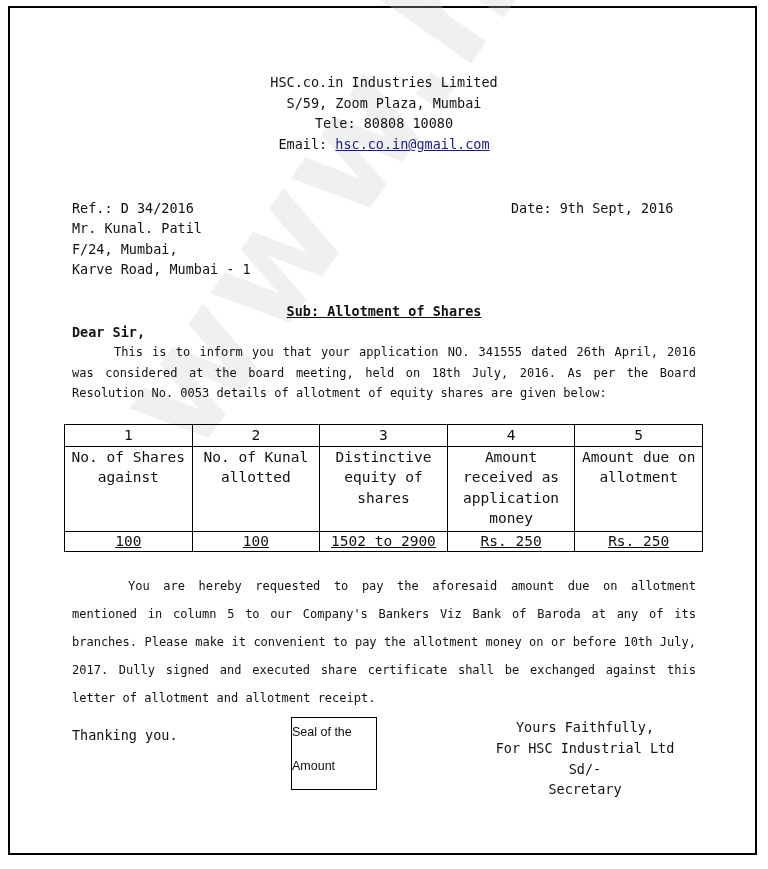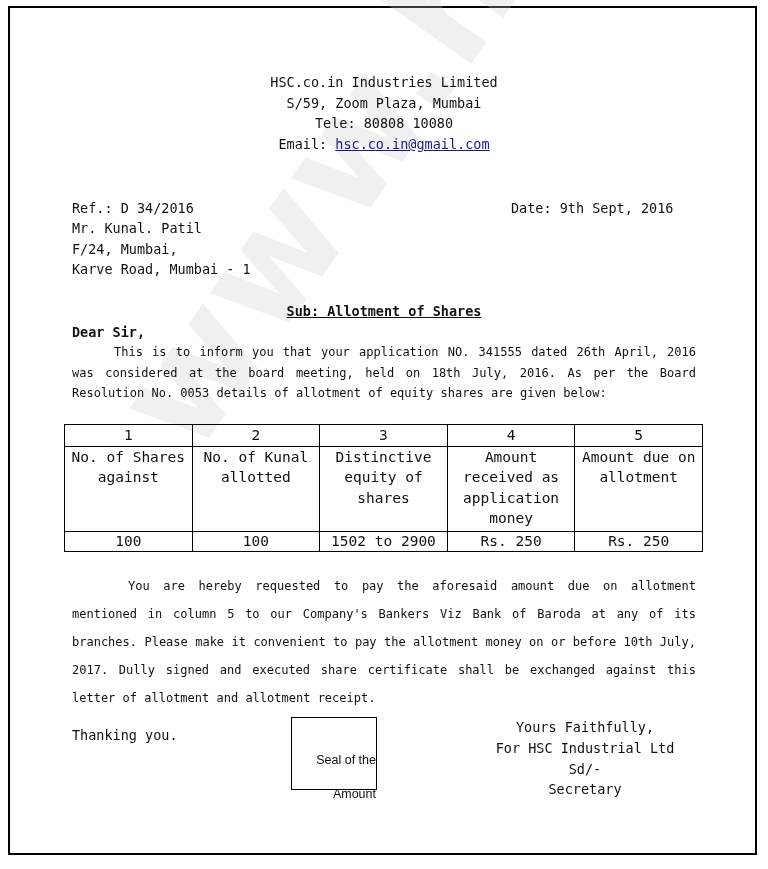--- a/index.html
+++ b/index.html
@@ -20,24 +20,24 @@
   .dear { left:72px; top:322px; font-weight:bold; }
   .para { position:absolute; z-index:1; font-size:12px; line-height:20.6px; text-align:justify;
           text-align-last:left; }
   .p1 { left:72px; top:342px; width:624px; text-indent:42px; }
   .p2 { left:72px; top:572px; width:624px; text-indent:56px; line-height:28px; }
   table.allot { position:absolute; left:64px; top:424px; width:639px; border-collapse:collapse; z-index:1;
                 font-size:14.5px; line-height:20.6px; }
   table.allot td { border:1px solid #000; text-align:center; vertical-align:top; padding:0 2px; width:20%; }
   table.allot tr.num td { height:20px; }
   table.allot tr.head td { height:84px; }
-  table.allot tr.val td { height:19px; line-height:19px; }
+  table.allot tr.val td { height:19px; line-height:19px;text-decoration:underline; }
   .seal { position:absolute; left:291px; top:717px; width:86px; height:73px; border:1px solid #000;
           box-sizing:border-box; z-index:1; font-family:"Liberation Sans", sans-serif; font-size:12.5px; }
-  .seal span { position:absolute; left:0; width:100%; text-align:right;margin-top:28px; }
+  .seal span { position:absolute; left:0; width:100%; text-align:left; }
   .sign { left:470px; width:230px; }
 </style>
 </head>
 <body>
 
 <div class="page"></div>
 <div class="watermark">www.hsc.co.in</div>
 
 <div class="t c hdr" style="top:72px;">HSC.co.in Industries Limited</div>
 <div class="t c hdr" style="top:93px;">S/59, Zoom Plaza, Mumbai</div>

